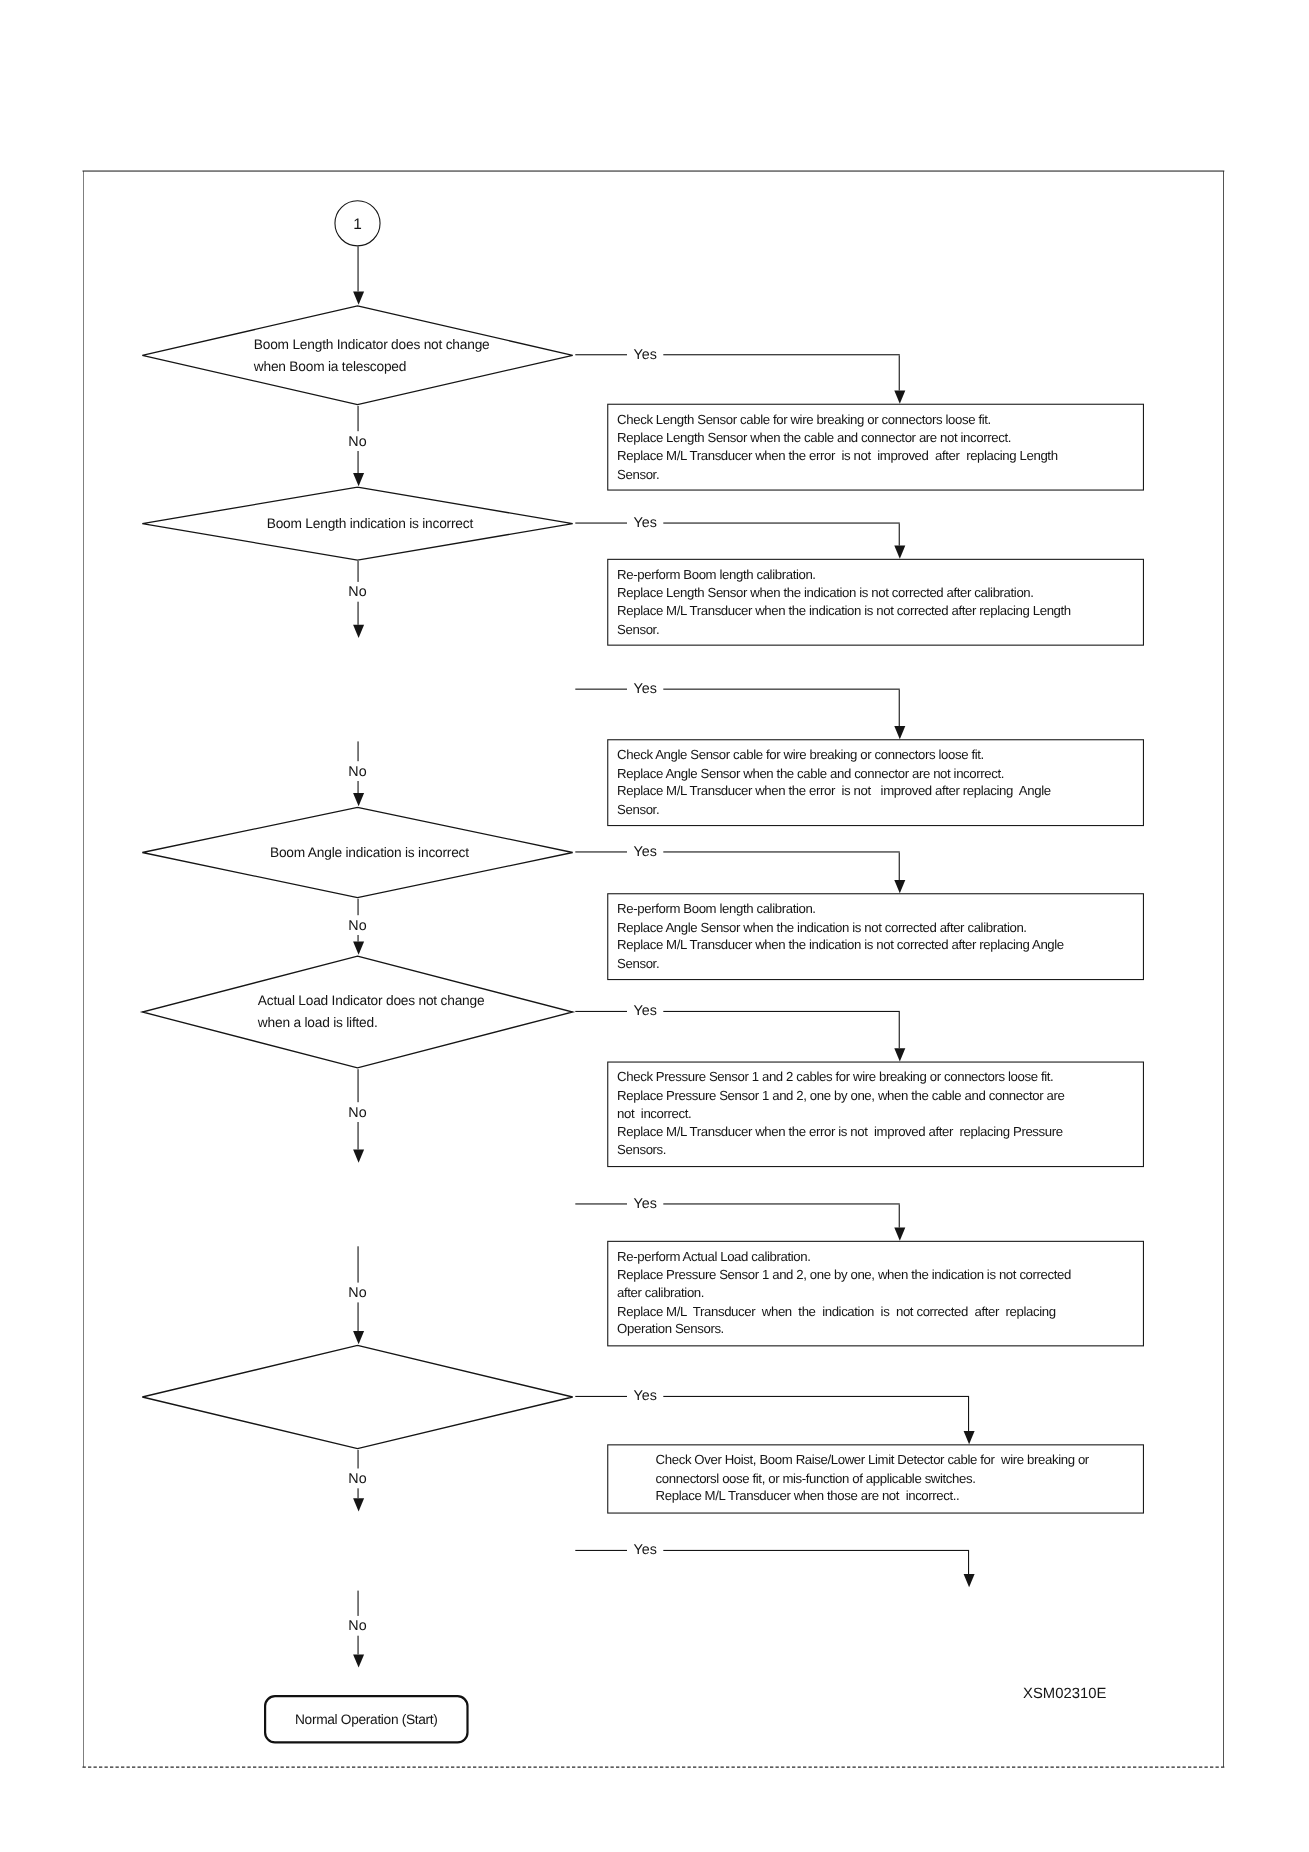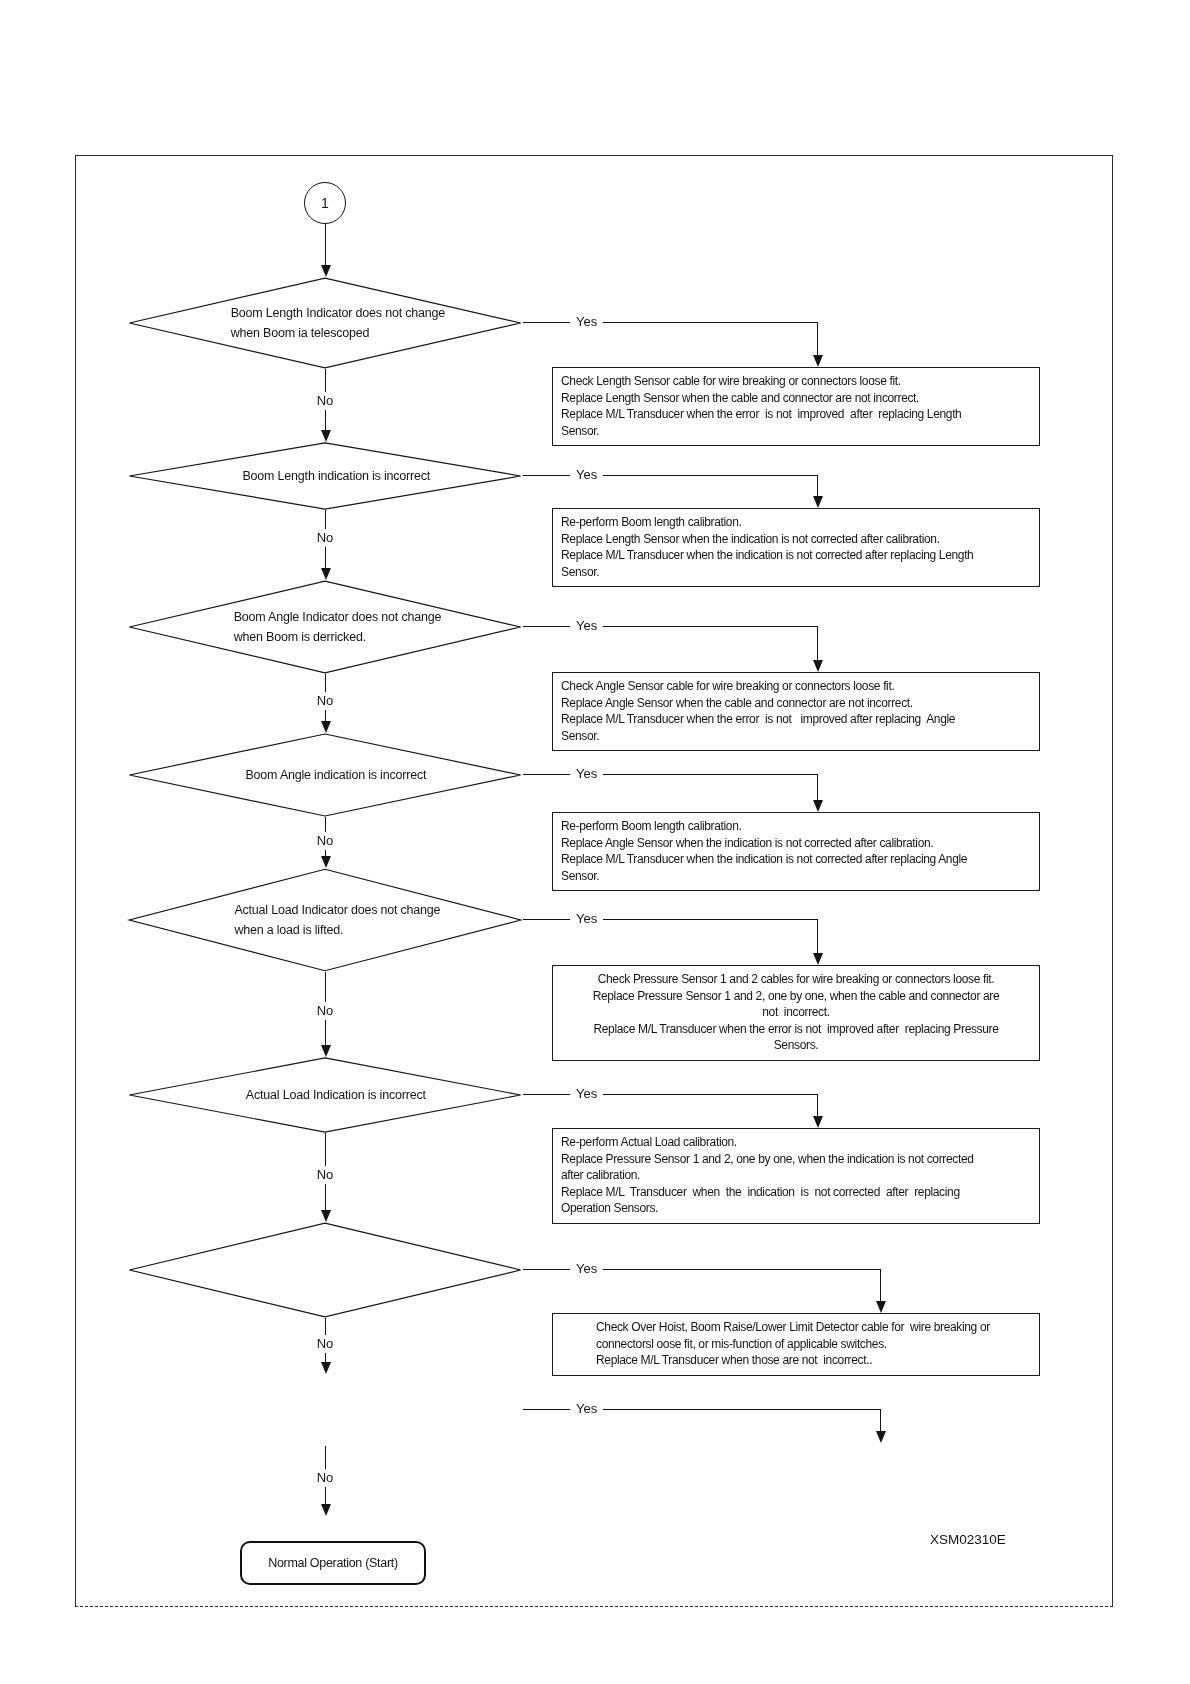--- a/index.html
+++ b/index.html
@@ -49,52 +49,35 @@
       </div>
   </div>
   <div class="diamond" style="left:127px;top:442px;width:396px;height:68px;">
     <svg viewBox="0 0 100 50" preserveAspectRatio="none">
         <polygon points="50,0.6 99.4,25 50,49.4 0.6,25" vector-effect="non-scaling-stroke"></polygon>
       </svg>
     <div class="dtext">
         <div>Boom Length indication is incorrect</div>
       </div>
   </div>
-  <div class="diamond" style="left:127px;top:580px;width:396px;height:94px;">
-    <svg viewBox="0 0 100 50" preserveAspectRatio="none">
-        <polygon points="50,0.6 99.4,25 50,49.4 0.6,25" vector-effect="non-scaling-stroke"></polygon>
-      </svg>
-    <div class="dtext">
-        <div>Boom Angle Indicator does not change</div>
-        <div>when Boom is derricked.</div>
-      </div>
-  </div>
   <div class="diamond" style="left:127px;top:733px;width:396px;height:84px;">
     <svg viewBox="0 0 100 50" preserveAspectRatio="none">
         <polygon points="50,0.6 99.4,25 50,49.4 0.6,25" vector-effect="non-scaling-stroke"></polygon>
       </svg>
     <div class="dtext">
         <div>Boom Angle indication is incorrect</div>
       </div>
   </div>
   <div class="diamond" style="left:127px;top:868px;width:396px;height:104px;">
     <svg viewBox="0 0 100 50" preserveAspectRatio="none">
         <polygon points="50,0.6 99.4,25 50,49.4 0.6,25" vector-effect="non-scaling-stroke"></polygon>
       </svg>
     <div class="dtext">
         <div>Actual Load Indicator does not change</div>
         <div>when a load is lifted.</div>
-      </div>
-  </div>
-  <div class="diamond" style="left:127px;top:1057px;width:396px;height:76px;">
-    <svg viewBox="0 0 100 50" preserveAspectRatio="none">
-        <polygon points="50,0.6 99.4,25 50,49.4 0.6,25" vector-effect="non-scaling-stroke"></polygon>
-      </svg>
-    <div class="dtext">
-        <div>Actual Load Indication is incorrect</div>
       </div>
   </div>
   <div class="diamond" style="left:127px;top:1222px;width:396px;height:96px;">
     <svg viewBox="0 0 100 50" preserveAspectRatio="none">
         <polygon points="50,0.6 99.4,25 50,49.4 0.6,25" vector-effect="non-scaling-stroke"></polygon>
       </svg>
   </div>
 
   <div class="abox" style="top:367px;">
     <div>Check Length Sensor cable for wire breaking or connectors loose fit.</div>
@@ -113,21 +96,21 @@
     <div>Replace Angle Sensor when the cable and connector are not incorrect.</div>
     <div>Replace M/L Transducer when the error  is not   improved after replacing  Angle</div>
     <div>Sensor.</div>
   </div>
   <div class="abox" style="top:812px;">
     <div>Re-perform Boom length calibration.</div>
     <div>Replace Angle Sensor when the indication is not corrected after calibration.</div>
     <div>Replace M/L Transducer when the indication is not corrected after replacing Angle</div>
     <div>Sensor.</div>
   </div>
-  <div class="abox" style="top:965px;text-align:center;">
+  <div class="abox" style="top:965px;">
     <div>Check Pressure Sensor 1 and 2 cables for wire breaking or connectors loose fit.</div>
     <div>Replace Pressure Sensor 1 and 2, one by one, when the cable and connector are</div>
     <div>not  incorrect.</div>
     <div>Replace M/L Transducer when the error is not  improved after  replacing Pressure</div>
     <div>Sensors.</div>
   </div>
   <div class="abox" style="top:1128px;">
     <div>Re-perform Actual Load calibration.</div>
     <div>Replace Pressure Sensor 1 and 2, one by one, when the indication is not corrected</div>
     <div>after calibration.</div>

